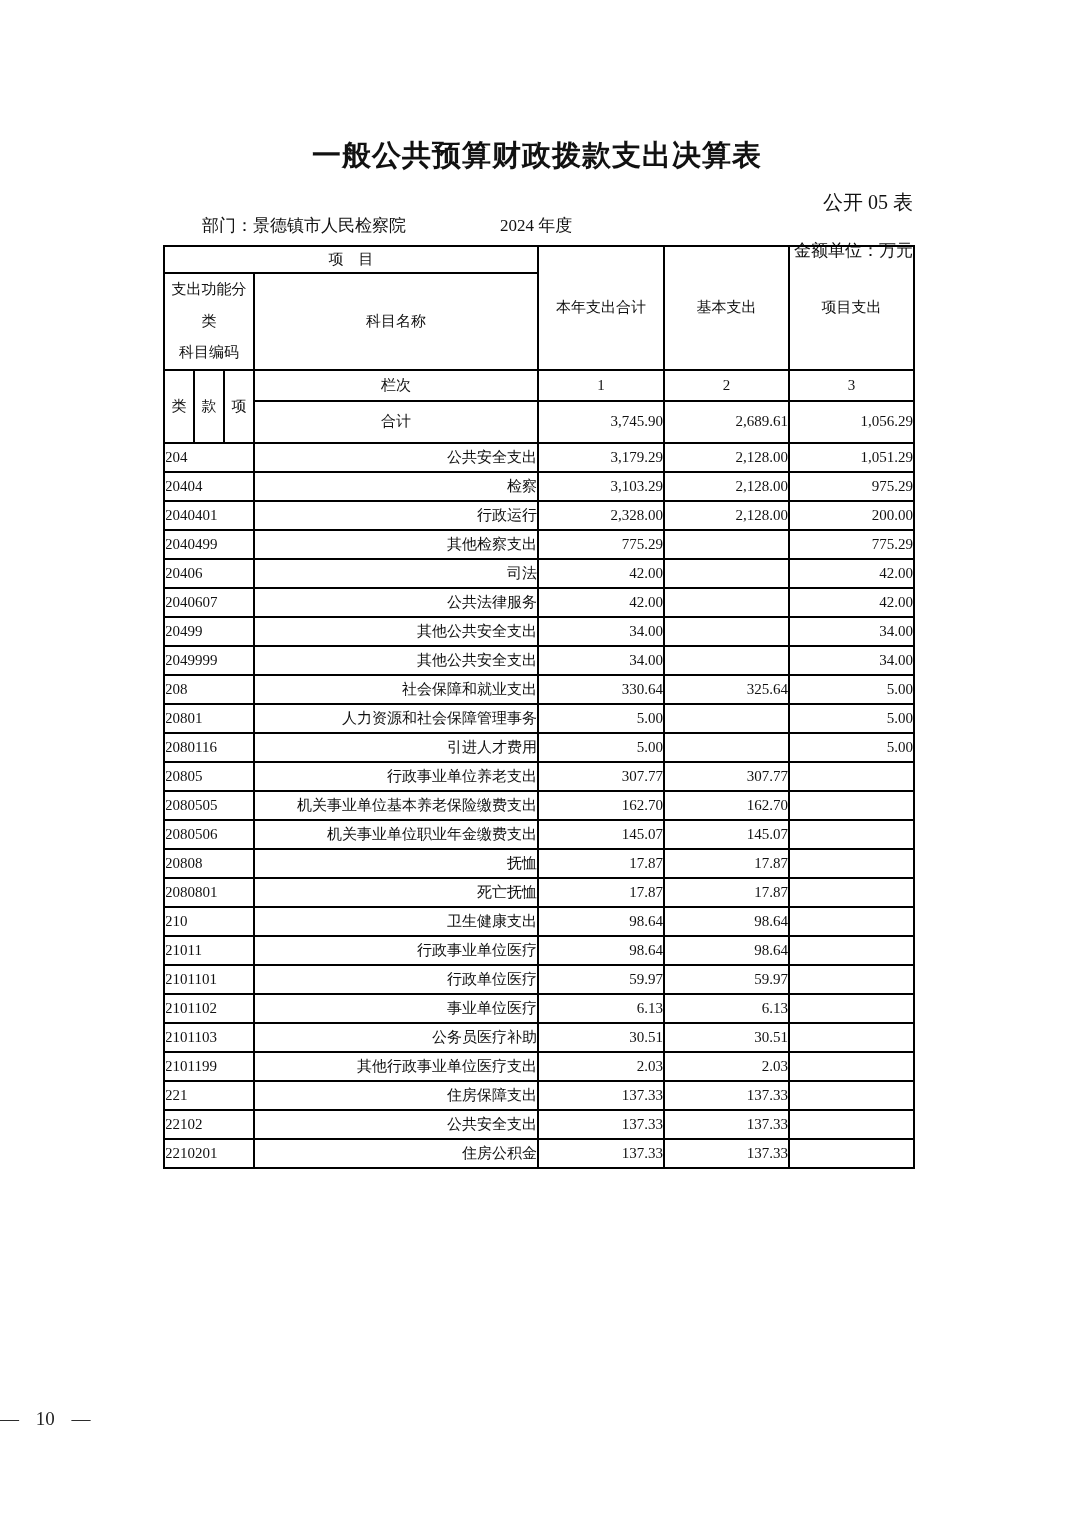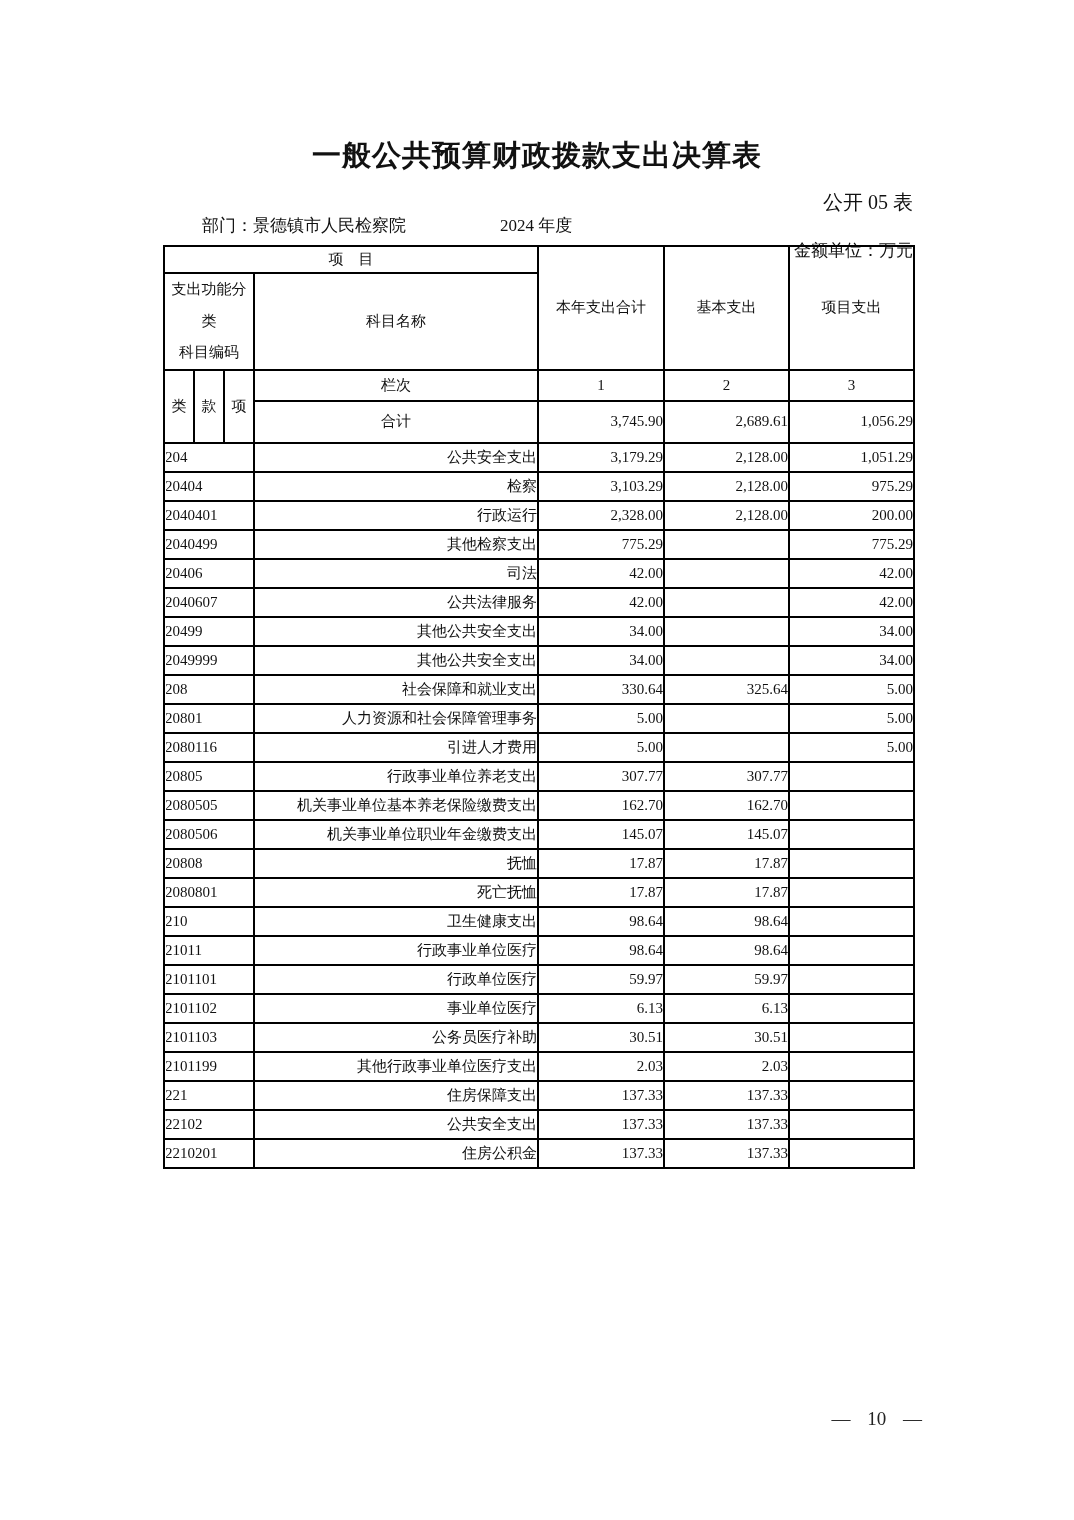--- a/index.html
+++ b/index.html
@@ -50,21 +50,21 @@
   td.name   { text-align:right; padding-left:9px; }
   td.num    { text-align:right; padding-right:10px; }
   .two-line div { line-height:2.1; }
 
   .note {
     position:absolute; top:1155px; left:170px; width:740px;
     font-size:15px;
   }
   .page-number {
     position:absolute; top:1408px; left:0; width:922px;
-    text-align:right; font-size:19px; word-spacing:12px; color:#222;
+    text-align:left; font-size:19px; word-spacing:12px; color:#222;
   }
 </style>
 </head>
 <body>
 
 <div class="page">
 
   <div class="title">一般公共预算财政拨款支出决算表</div>
 
   <div class="form-label">公开 05 表</div>

